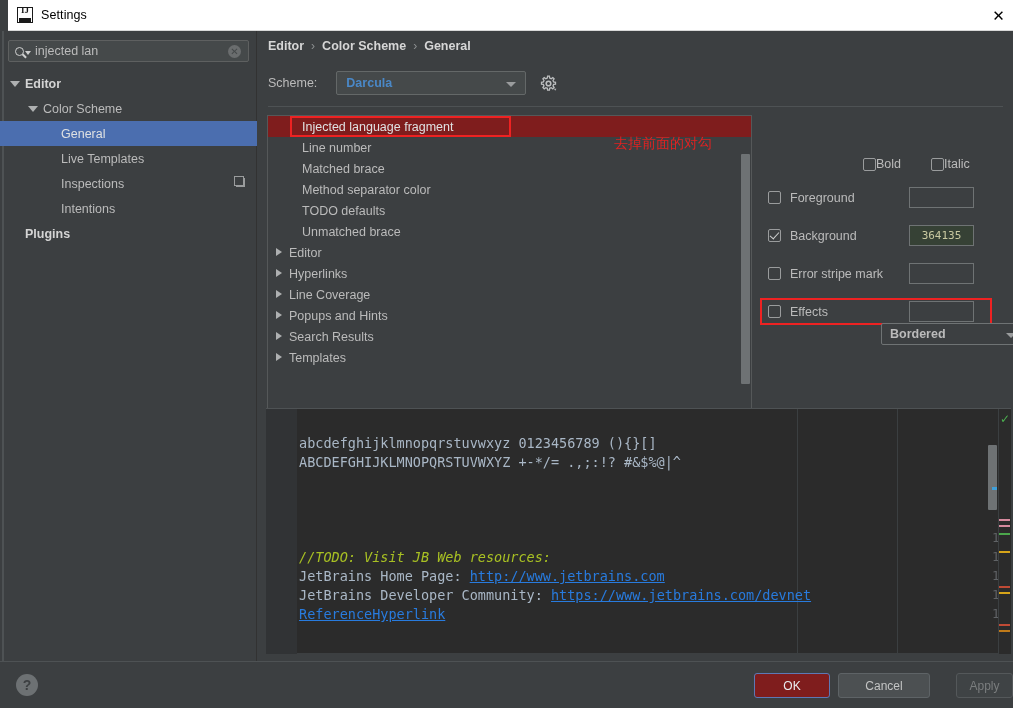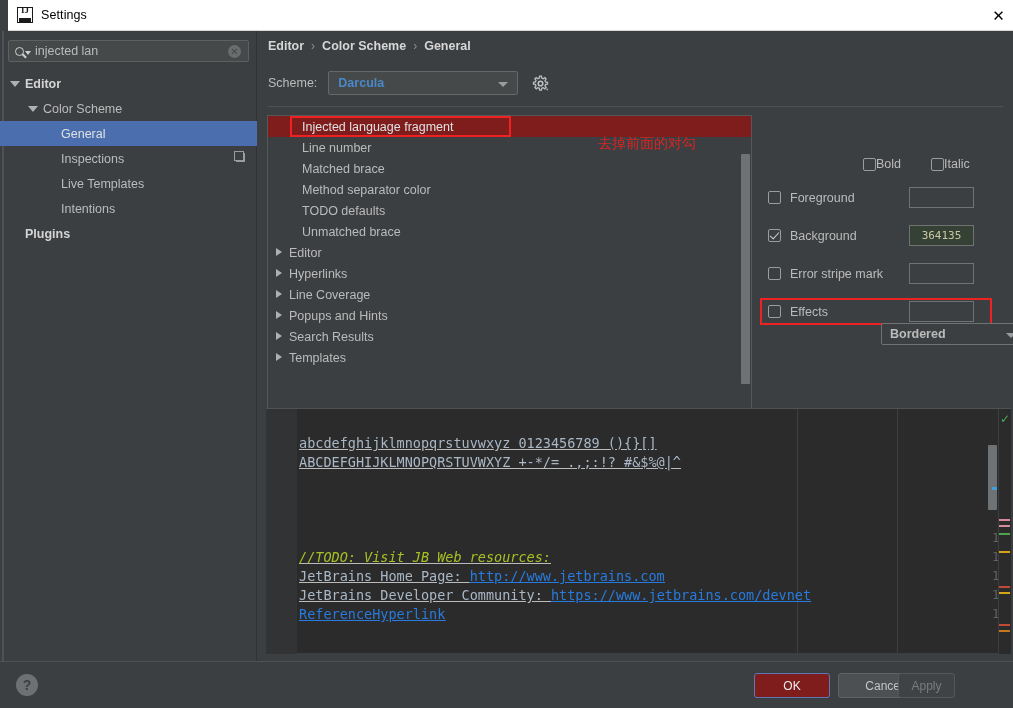--- a/index.html
+++ b/index.html
@@ -143,21 +143,21 @@
     position: absolute; left: 10px; top: 8px;
     font-size: 12.5px; font-weight: bold; color: #d6d6d6;
     display: flex; align-items: center; gap: 7px;
   }
   .bc-sep { color: #8c8f90; font-weight: normal; font-size: 12px; }
 
   .scheme-row {
     position: absolute; left: 10px; top: 40px;
     display: flex; align-items: center;
   }
-  .scheme-label { font-size: 12.5px; color: #bbbbbb; margin-right: 11px; }
+  .scheme-label { font-size: 12.5px; color: #bbbbbb; margin-right: 19px; }
   .combo {
     width: 190px; height: 24px;
     background: #45494a; border: 1px solid #646868;
     border-radius: 2px;
     display: flex; align-items: center;
     position: relative; cursor: pointer;
   }
   .combo .val {
     margin-left: 9px; font-size: 12.5px; font-weight: bold; color: #4a88c7;
   }
@@ -202,21 +202,21 @@
   .attr-scrollbar {
     position: absolute; right: 1px; top: 38px;
     width: 9px; height: 230px; background: #6e7274; border-radius: 1px;
   }
   .red-box-1 {
     position: absolute; left: 22px; top: 0px;
     width: 221px; height: 21px;
     border: 2px solid #ee2222; pointer-events: none;
   }
   .annot-cn {
-    position: absolute; left: 340px; top: 104px;
+    position: absolute; left: 356px; top: 104px;
     font-size: 14px; color: #e02222;
     font-family: "DejaVu Sans", sans-serif;
     white-space: nowrap;
   }
   .splitter-grip {
     position: absolute; left: 368px; top: 399px;
     width: 27px; height: 5px;
     background-image: radial-gradient(#8b8e8f 0.8px, transparent 0.9px);
     background-size: 4px 4px;
   }
@@ -292,21 +292,21 @@
   }
   .lineno {
     position: absolute; right: 4px;
     font-family: "DejaVu Sans Mono", monospace;
     font-size: 12.5px; color: #606366;
     text-align: right;
   }
   .codeline {
     position: absolute; left: 33px;
     font-family: "DejaVu Sans Mono", monospace;
-    font-size: 13.5px; white-space: pre; text-decoration: underline;
+    font-size: 13.5px; white-space: pre;
   }
   .c-default { color: #a9b7c6; }
   .c-todo { color: #a8c023; font-style: italic; }
   .c-link { color: #287bde; text-decoration: underline; }
   .vline {
     position: absolute; top: 0; width: 1px; height: 245px;
     background: #3b3f41;
   }
   .markers {
     position: absolute; right: 0; top: 0;
@@ -349,21 +349,21 @@
     border: 1px solid #5e6366; border-radius: 3px;
     background: #4c5052; color: #c3c4c4;
     font-size: 12px;
     display: flex; align-items: center; justify-content: center;
     cursor: pointer;
   }
   .btn.primary { background: #7f1d1d; border-color: #5d78b5; color: #e9ecef; }
   .btn.disabled { color: #7a7d7e; background: #3f4345; border-color: #54585a; }
   #btn-ok { left: 754px; width: 76px; }
   #btn-cancel { left: 838px; width: 92px; }
-  #btn-apply { left: 898px; width: 57px; }
+  #btn-apply { left: 956px; width: 57px; }
 </style>
 </head>
 <body>
 
 <div id="app">
 
   <div class="titlebar">
     <div class="title-icon"></div>
     <div class="title-text">Settings</div>
     <div class="title-close">✕</div>
@@ -393,27 +393,27 @@
           <span>Color Scheme</span>
         </div>
         <div class="tree-row selected">
           <span style="width: 46px; flex: 0 0 auto;"></span>
           <span class="tw"></span>
           <span>General</span>
         </div>
         <div class="tree-row">
           <span style="width: 46px; flex: 0 0 auto;"></span>
           <span class="tw"></span>
-          <span>Inspections</span>
-          <span class="copy-ind"></span>
+          <span>Live Templates</span>
         </div>
         <div class="tree-row">
           <span style="width: 46px; flex: 0 0 auto;"></span>
           <span class="tw"></span>
-          <span>Live Templates</span>
+          <span>Inspections</span>
+          <span class="copy-ind"></span>
         </div>
         <div class="tree-row">
           <span style="width: 46px; flex: 0 0 auto;"></span>
           <span class="tw"></span>
           <span>Intentions</span>
         </div>
         <div class="tree-row bold">
           <span style="width: 10px; flex: 0 0 auto;"></span>
           <span class="tw"></span>
           <span>Plugins</span>

